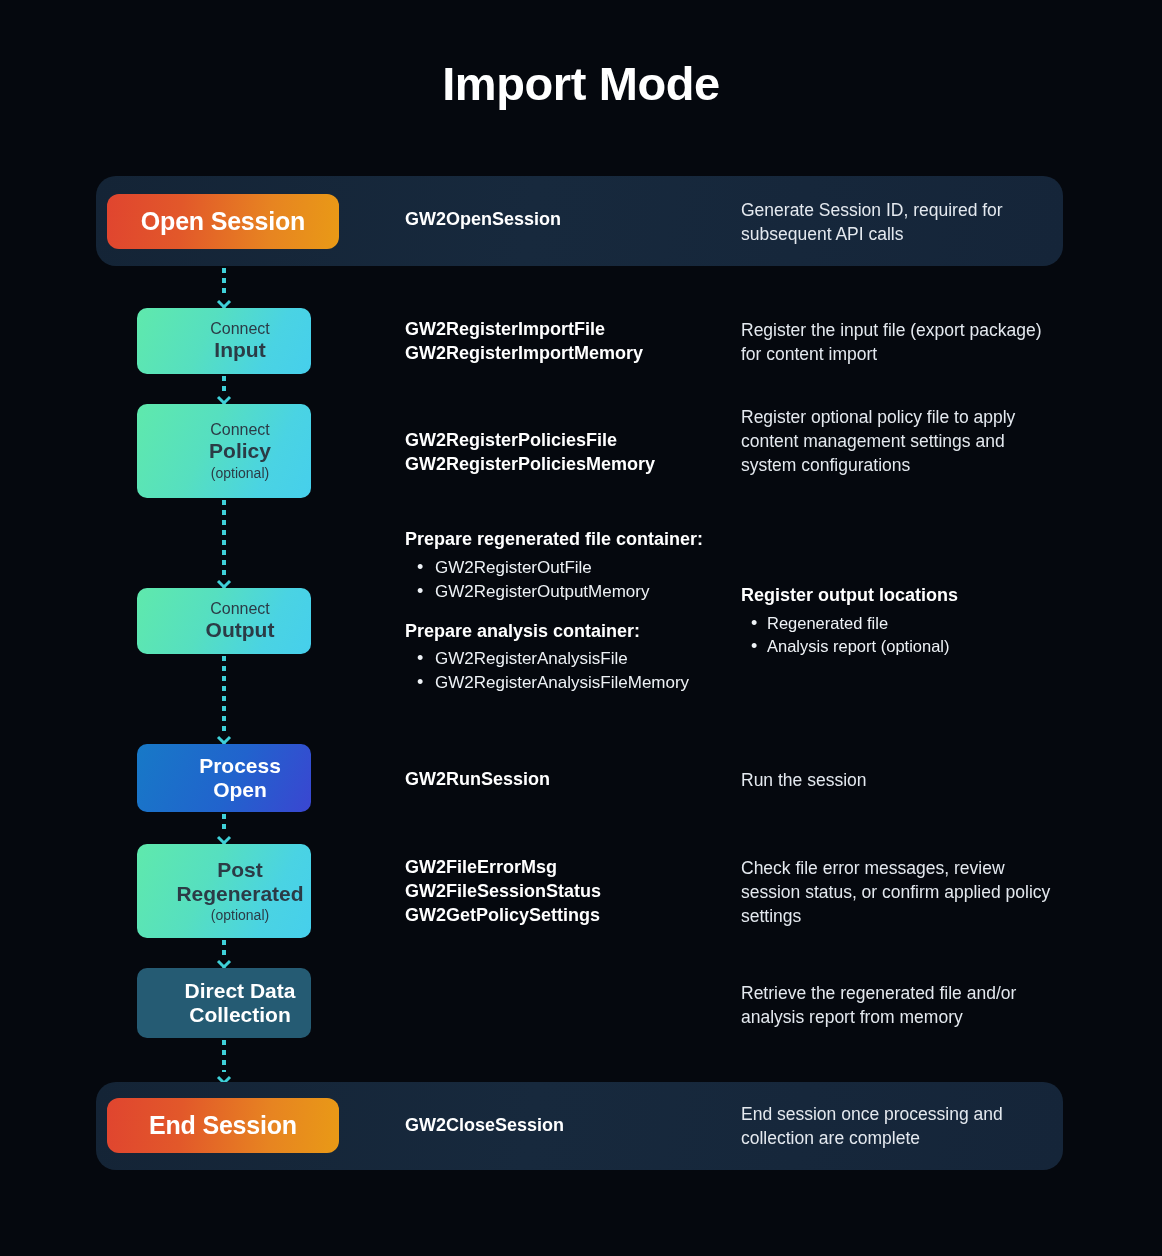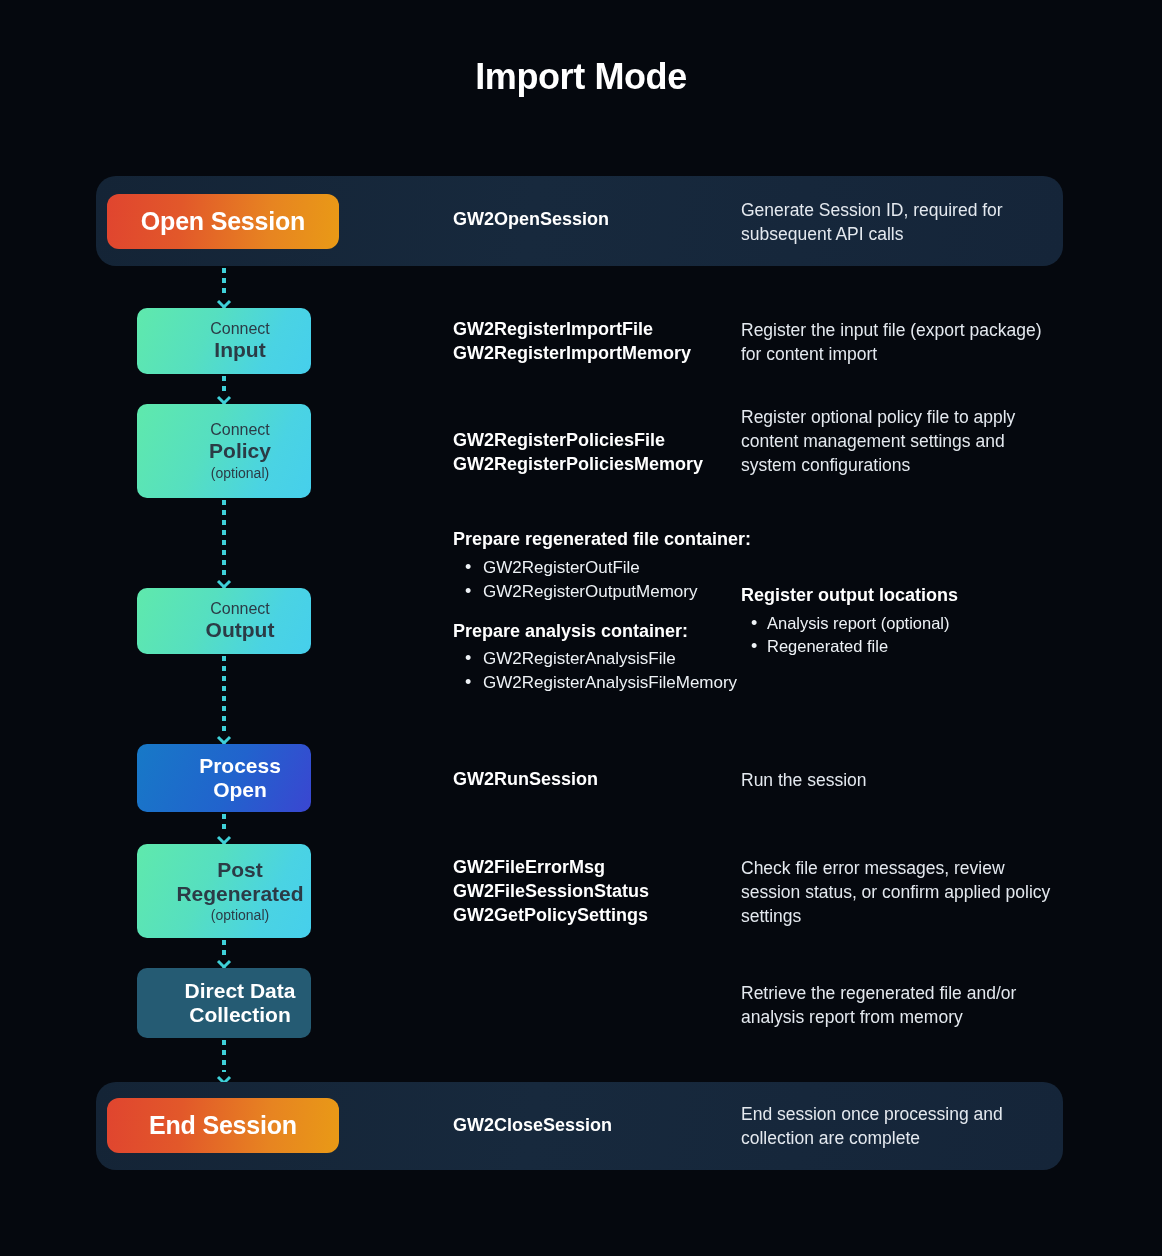--- a/index.html
+++ b/index.html
@@ -25,21 +25,21 @@
       radial-gradient(ellipse 820px 620px at 50% 48%, rgba(31,59,92,0.55) 0%, rgba(18,35,56,0.25) 55%, rgba(10,20,33,0) 78%),
       linear-gradient(160deg, #0c1724 0%, #0b1726 35%, #0a1522 65%, #081220 100%);
   }
 
   .title {
     position: absolute;
     top: 56px;
     left: 0;
     width: 1162px;
     text-align: center;
-    font-size: 36px;
+    font-size: 47px;
     font-weight: bold;
     color: #ffffff;
     letter-spacing: -0.4px;
   }
 
   
   .band {
     position: absolute;
     left: 96px;
     width: 967px;
@@ -168,21 +168,20 @@
 
   
   .api {
     position: absolute;
     left: 405px;
     width: 320px;
     color: #ffffff;
     font-size: 18px;
     font-weight: bold;
     line-height: 1.32;
-    margin-left: 48px;
   }
   .desc {
     position: absolute;
     left: 741px;
     width: 310px;
     color: #e4e9ef;
     font-size: 17.5px;
     font-weight: normal;
     line-height: 1.38;
   }
@@ -280,22 +279,22 @@
     <div class="sub-head">Prepare analysis container:</div>
     <ul class="bullets">
       <li>GW2RegisterAnalysisFile</li>
       <li>GW2RegisterAnalysisFileMemory</li>
     </ul>
   </div>
 
   <div class="desc" style="top:584px;">
     <div class="sub-head">Register output locations</div>
     <ul class="bullets tight">
+      <li>Regenerated file</li>
       <li>Analysis report (optional)</li>
-      <li>Regenerated file</li>
     </ul>
   </div>
 
   <div class="conn" id="conn-4">
     <div class="dots"></div>
     <div class="head"></div>
   </div>
 
   <div class="node blue" id="node-process">
     <div class="big">Process</div>

